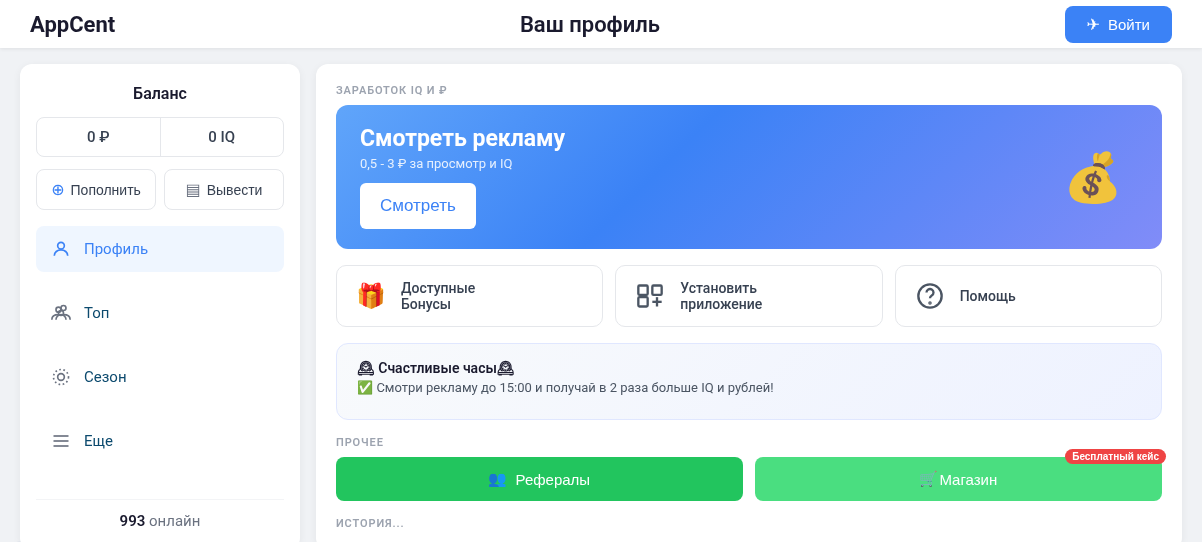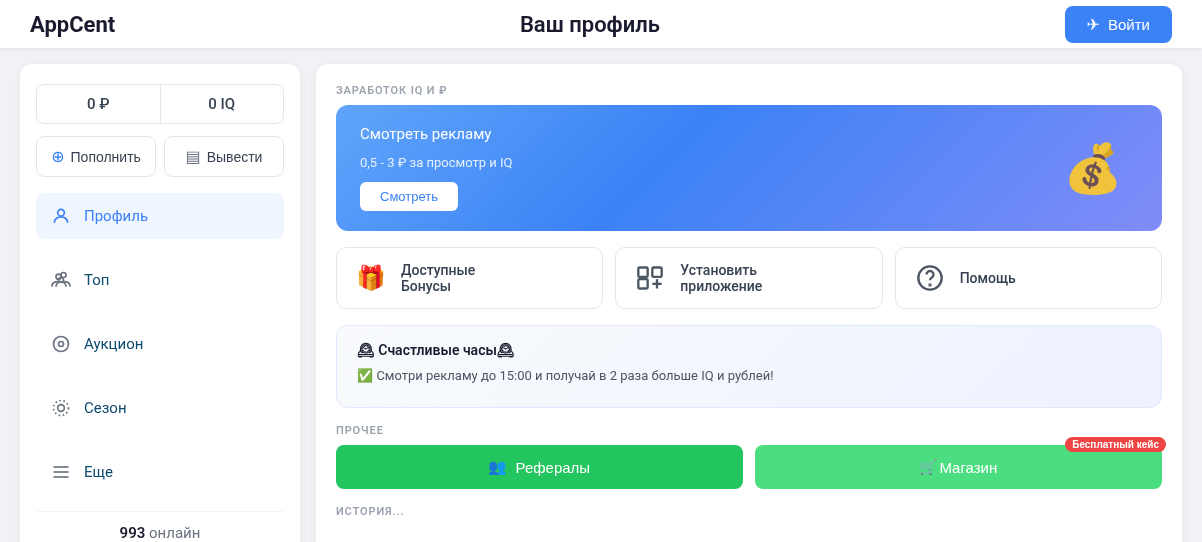--- a/index.html
+++ b/index.html
@@ -194,37 +194,37 @@
       padding: 20px 24px;
       display: flex;
       align-items: center;
       justify-content: space-between;
       position: relative;
       overflow: hidden;
       min-height: 90px;
     }
     .ad-card-content { flex: 1; }
     .ad-card-title {
-      font-size: 15px;
-      font-weight: 400;
+      font-size: 23px;
+      font-weight: 700;
       color: white;
-      margin-bottom: 12px;
+      margin-bottom: 4px;
     }
     .ad-card-subtitle {
       font-size: 13px;
       color: rgba(255,255,255,0.85);
       margin-bottom: 12px;
     }
     .watch-btn {
       background: white;
       color: #3b82f6;
       border: none;
       border-radius: 6px;
-      padding: 7px 20px;
-      font-size: 13px;
+      padding: 13px 20px;
+      font-size: 17px;
       font-weight: 500;
       cursor: pointer;
     }
     .ad-icon-area {
       width: 90px;
       height: 70px;
       position: relative;
       display: flex;
       align-items: center;
       justify-content: center;
@@ -267,21 +267,21 @@
     .happy-card {
       background: linear-gradient(135deg, #f8fafc 0%, #eef2ff 100%);
       border: 1px solid #e0e7ff;
       border-radius: 12px;
       padding: 16px 20px;
     }
     .happy-card-title {
       font-size: 14px;
       font-weight: 600;
       color: #1a1a2e;
-      margin-bottom: 10px;
+      margin-bottom: 4px;
     }
     .happy-card-desc {
       font-size: 13px;
       color: #4b5563;
       margin-bottom: 8px;
     }
     .happy-card-timer {
       font-size: 14px;
       font-weight: 600;
       color: #1a1a2e;
@@ -355,20 +355,21 @@
   <span class="page-title">Ваш профиль</span>
   <button class="login-btn">
     <span style="font-size:16px;">✈</span>
     <span>Войти</span>
   </button>
 </div>
 
 <div class="main">
 
   <div class="sidebar">
+    <div class="balance-title">Баланс</div>
 
     <div class="balance-row">
       <div class="balance-item">0 ₽</div>
       <div class="balance-item">0 IQ</div>
     </div>
 
     <div class="action-row">
       <button class="action-btn">
         <span style="color:#3b82f6;font-size:16px;">⊕</span>
         <span>Пополнить</span>
@@ -398,29 +399,20 @@
               <circle cx="15" cy="6" r="3"></circle>
               <path d="M1 20c0-3.5 3-6 8-6"></path>
               <path d="M23 20c0-3.5-3-6-8-6"></path>
               <circle cx="12" cy="12" r="3"></circle>
               <path d="M6 20c0-3.3 2.7-6 6-6s6 2.7 6 6"></path>
           </svg>
         </span>
         <span>Топ</span>
       </div>
 
-      <div class="nav-item">
-        <span class="nav-icon">
-          <svg width="20" height="20" viewBox="0 0 24 24" fill="none" stroke="#6b7280" stroke-width="2">
-            <circle cx="12" cy="12" r="9"></circle>
-              <circle cx="12" cy="12" r="3"></circle>
-          </svg>
-        </span>
-        <span>Аукцион</span>
-      </div>
 
       <div class="nav-item">
         <span class="nav-icon">
           <svg width="20" height="20" viewBox="0 0 24 24" fill="none" stroke="#6b7280" stroke-width="2">
             <circle cx="12" cy="12" r="4"></circle>
               <circle cx="12" cy="12" r="9" stroke-dasharray="2 3"></circle>
           </svg>
         </span>
         <span>Сезон</span>
       </div>

